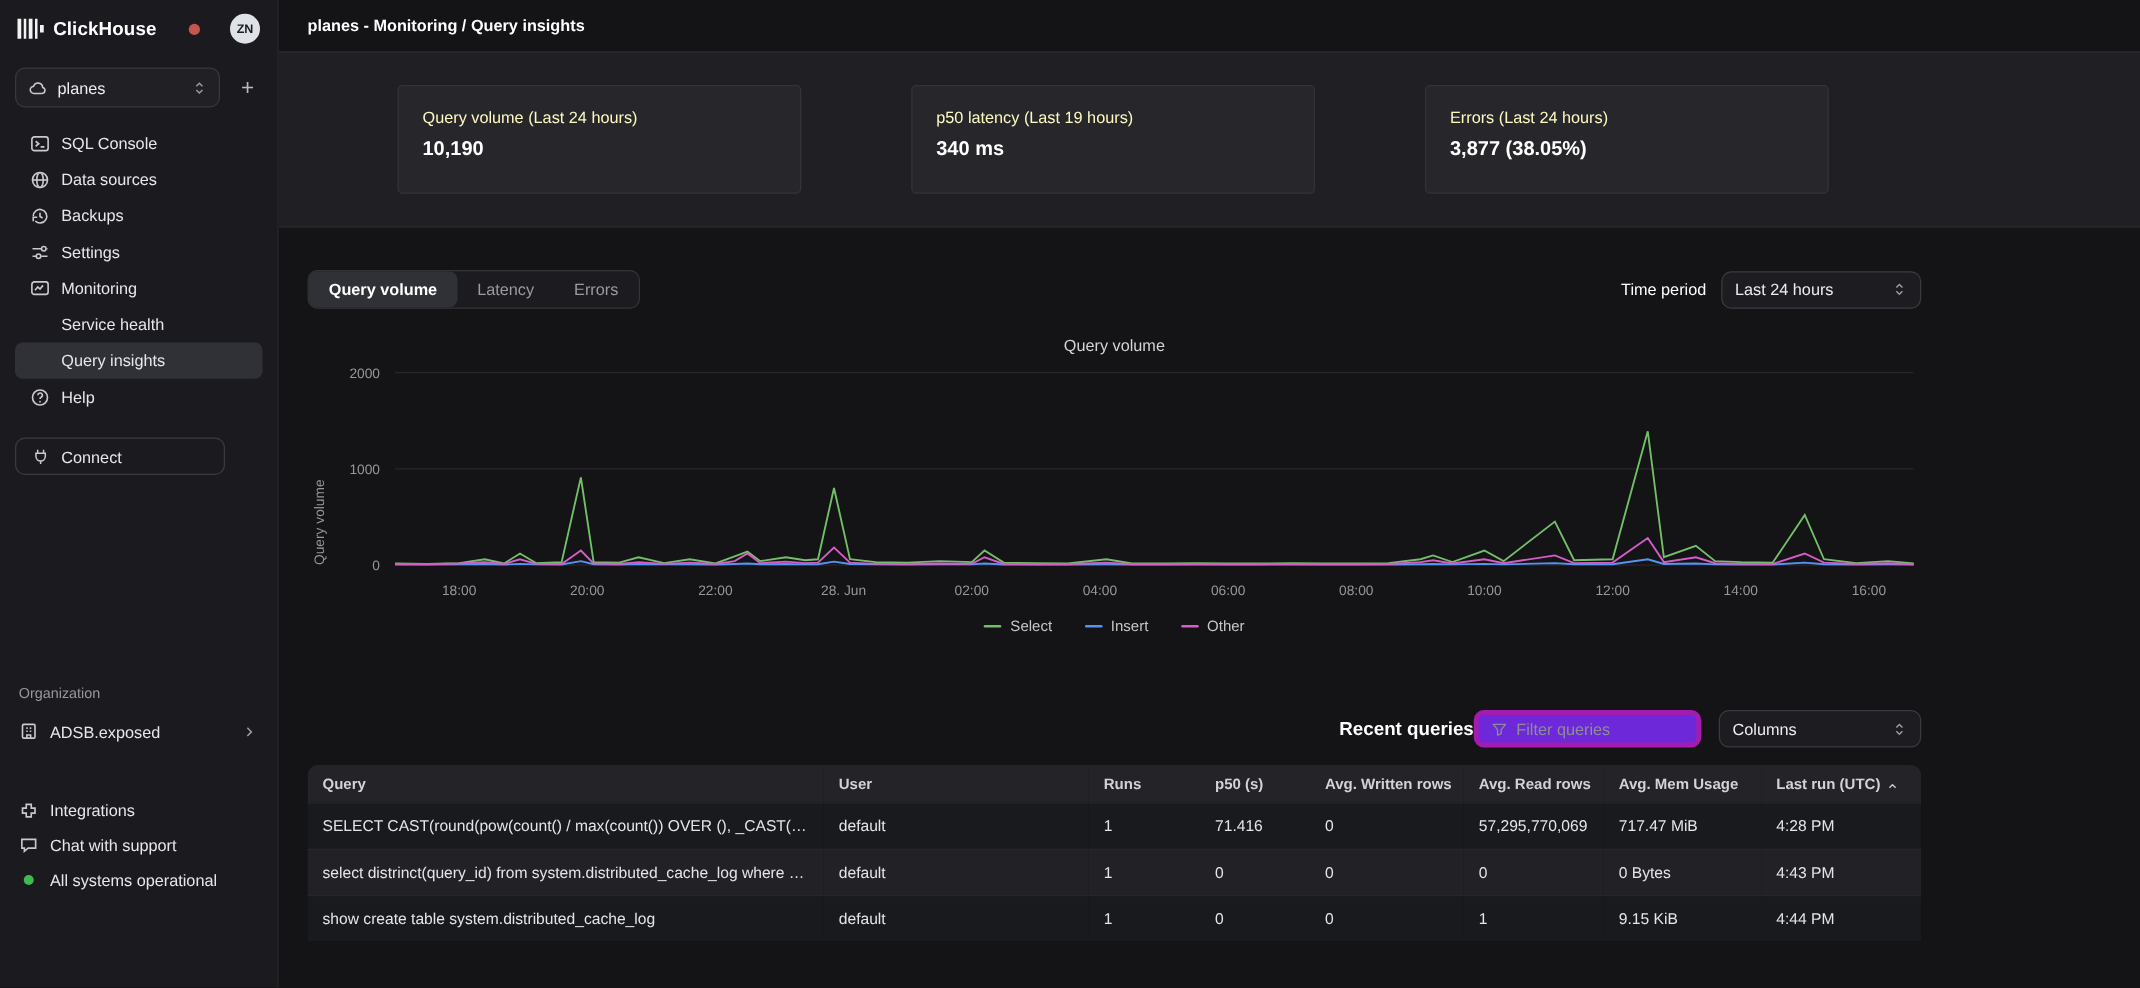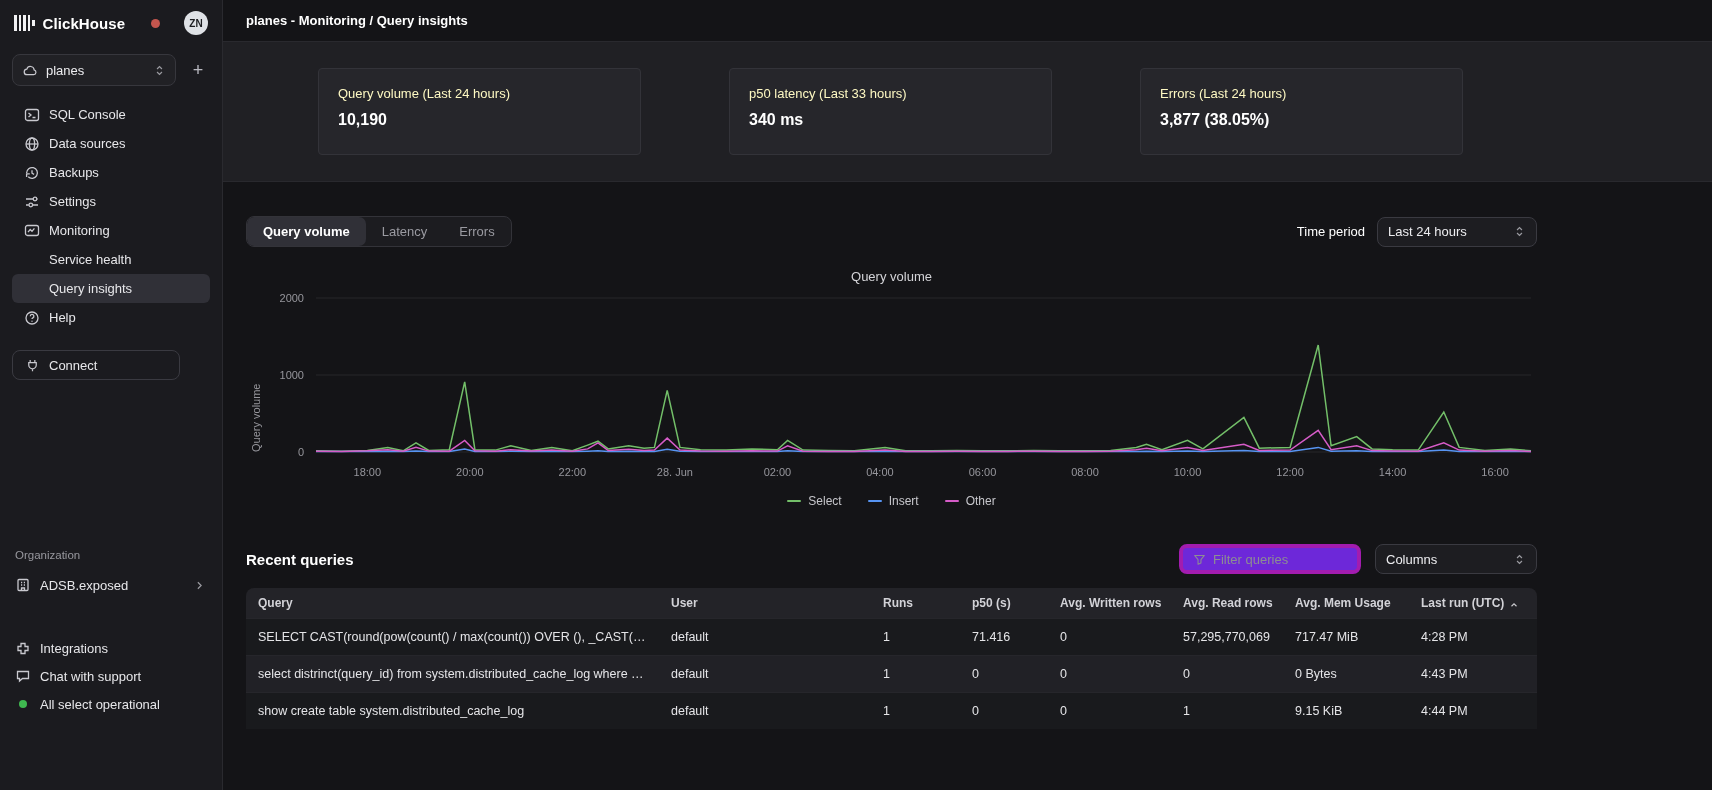--- a/index.html
+++ b/index.html
@@ -55,21 +55,21 @@
   .chart-title{margin-top:22px;text-align:center;font-size:13px;color:#d4d4d8}
   .chart-area{position:relative;margin-top:4px}
   .ylabel{position:absolute;left:4px;top:0;height:164px;display:flex;align-items:center;font-size:11px;color:#96969c;writing-mode:vertical-rl;transform:rotate(180deg)}
   #chart-svg{display:block}
   #chart-svg .grid{stroke:#26262b;stroke-width:1}
   #chart-svg .tick{fill:#96969c;font-size:11px;font-family:"Liberation Sans",sans-serif}
   .legend{display:flex;justify-content:center;gap:26px;margin-top:6px}
   .legend-item{display:flex;align-items:center;gap:7px;font-size:12px;color:#c6c6cb;cursor:pointer}
   .legend-swatch{width:14px;height:2px;border-radius:1px;background:#888}
 
-  .rq-row{margin-top:36px;display:flex;align-items:center;justify-content:space-between}
+  .rq-row{margin-top:60px;display:flex;align-items:center;justify-content:flex-end}
   .rq-title{font-size:15px;font-weight:700;color:#fff}
   .rq-actions{display:flex;gap:14px}
   .filter-box{width:182px;height:30px;border:4px solid #a21caf;background:#6d28d9;border-radius:8px;display:flex;align-items:center;gap:7px;padding:0 10px}
   .filter-box input{background:transparent;border:none;outline:none;color:#e7e7ea;font-size:13px;width:100%;font-family:inherit}
   .filter-box input::placeholder{color:#8d8d93}
 
   table.rq{margin-top:14px;width:100%;border-collapse:separate;border-spacing:0;table-layout:fixed;border-radius:8px 8px 0 0;overflow:hidden}
   table.rq th{background:#232328;font-size:12px;font-weight:700;color:#d2d2d7;text-align:left;padding:0 12px;height:30px;white-space:nowrap;overflow:hidden}
   table.rq td{font-size:12.5px;color:#e5e5e8;padding:0 12px;height:37px;border-top:1px solid #26262b;white-space:nowrap;overflow:hidden;text-overflow:ellipsis;background:#191a1d}
   table.rq tr:nth-child(2) td{background:#212126}
@@ -218,37 +218,37 @@
     <div class="footer-item">
       <span class="nav-icon">
         <svg class="ic" width="16" height="16" viewBox="0 0 16 16" fill="none" stroke="currentColor" stroke-width="1.3">
             <path d="M2.5 3.5h11v7h-6l-3 2.5v-2.5h-2z"></path>
           </svg>
       </span>
       <span>Chat with support</span>
     </div>
     <div class="footer-item">
       <span class="status-dot" style="background: rgb(63, 185, 80);"></span>
-      <span>All select operational</span>
+      <span>All systems operational</span>
     </div>
   </div>
 </aside>
 
 <main class="main">
   <div class="topbar">
     <span>planes - Monitoring / Query insights</span>
   </div>
 
   <div class="stats-band">
     <div class="stat-card">
       <div class="stat-label">Query volume (Last 24 hours)</div>
       <div class="stat-value">10,190</div>
     </div>
     <div class="stat-card">
-      <div class="stat-label">p50 latency (Last 33 hours)</div>
+      <div class="stat-label">p50 latency (Last 19 hours)</div>
       <div class="stat-value">340 ms</div>
     </div>
     <div class="stat-card">
       <div class="stat-label">Errors (Last 24 hours)</div>
       <div class="stat-value">3,877 (38.05%)</div>
     </div>
   </div>
 
   <div class="content">
     <div class="tabs-row">

